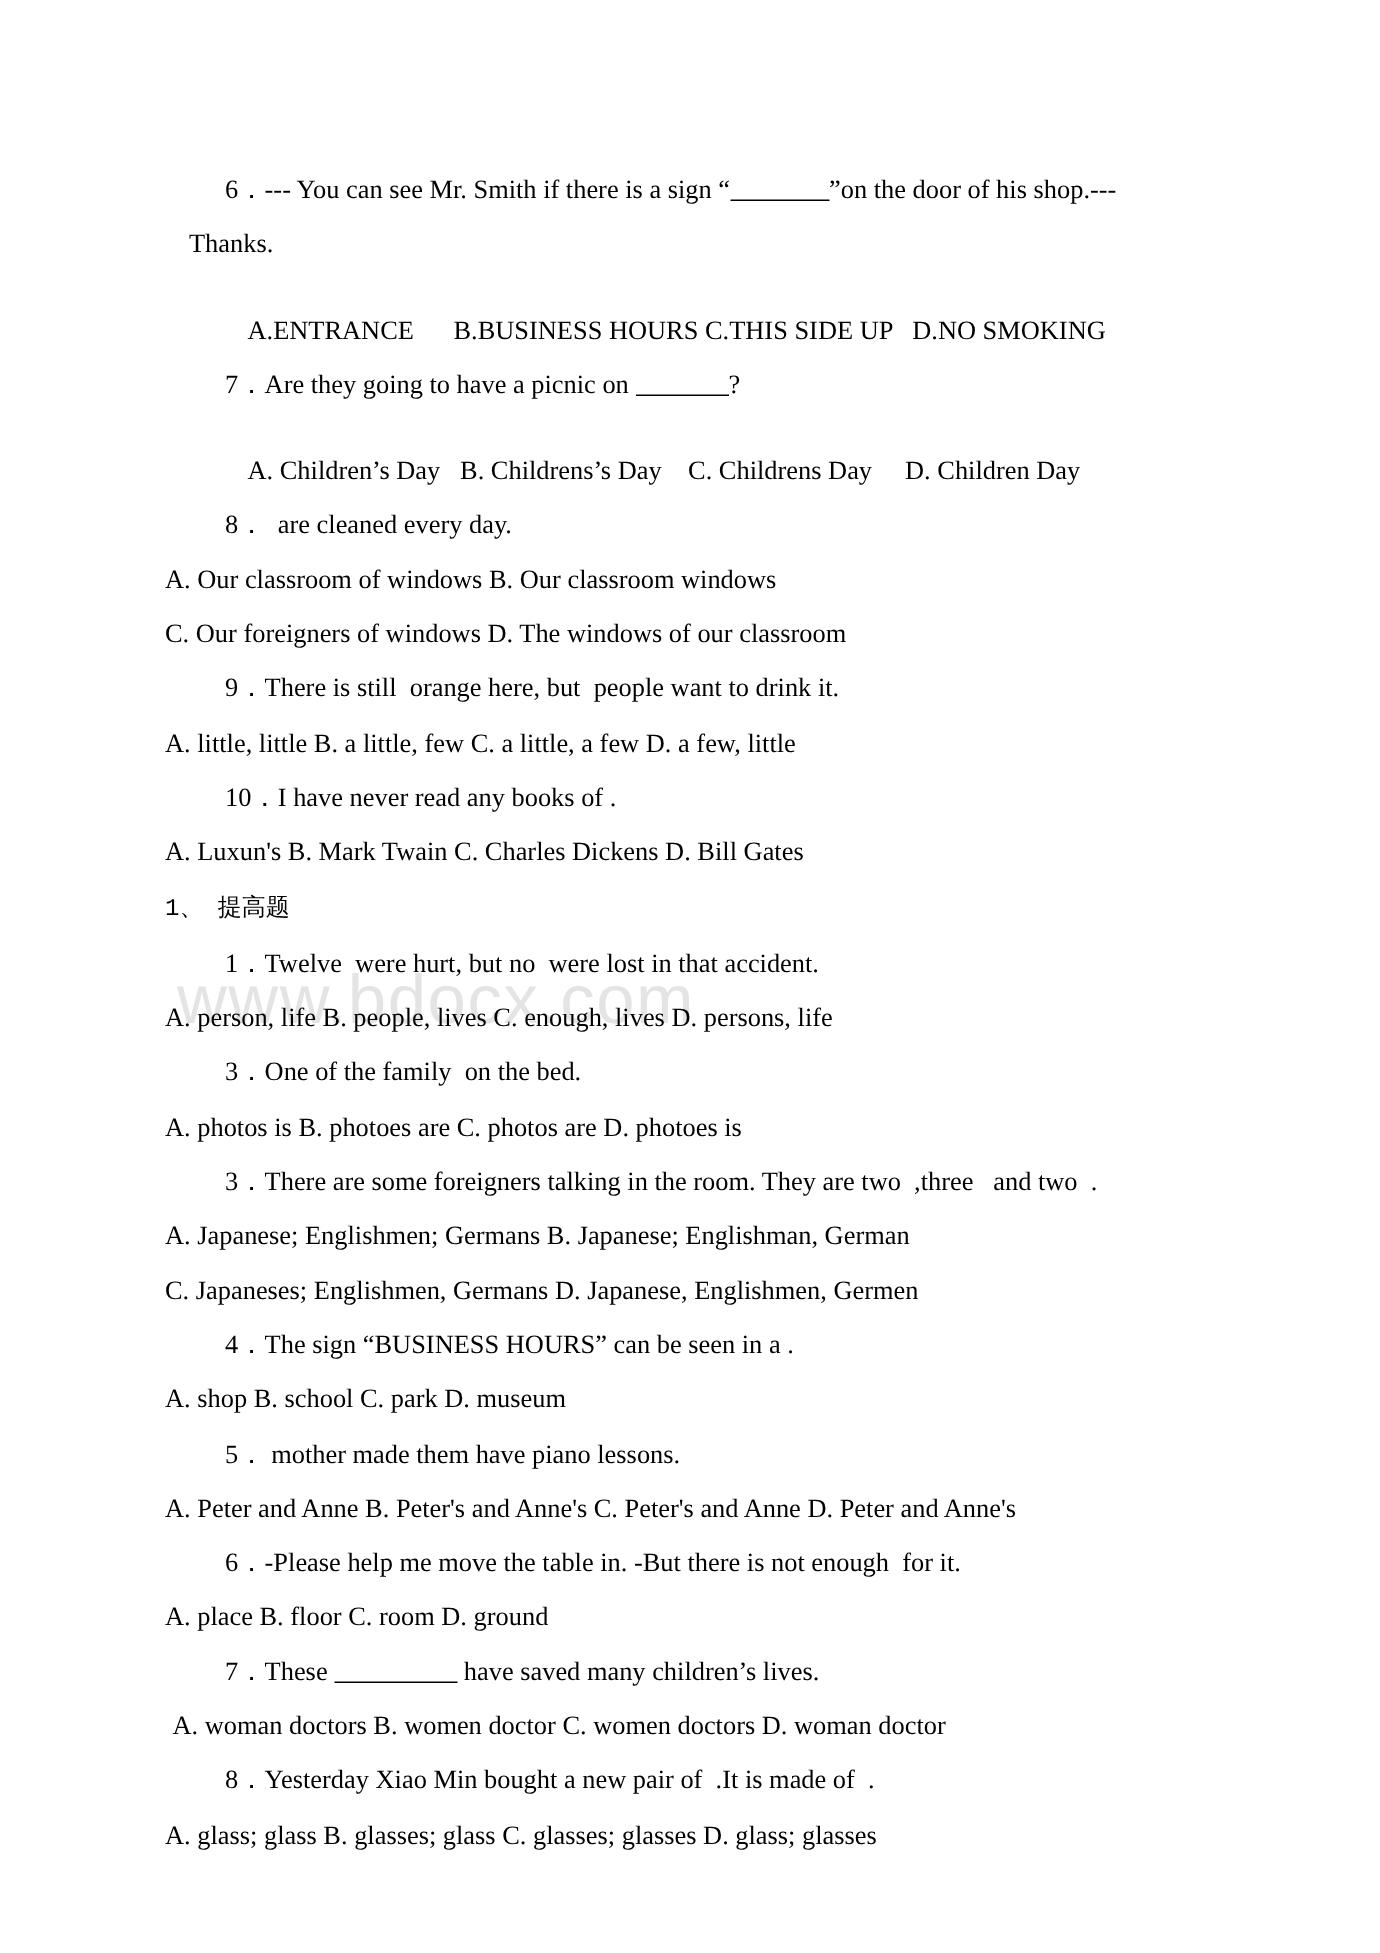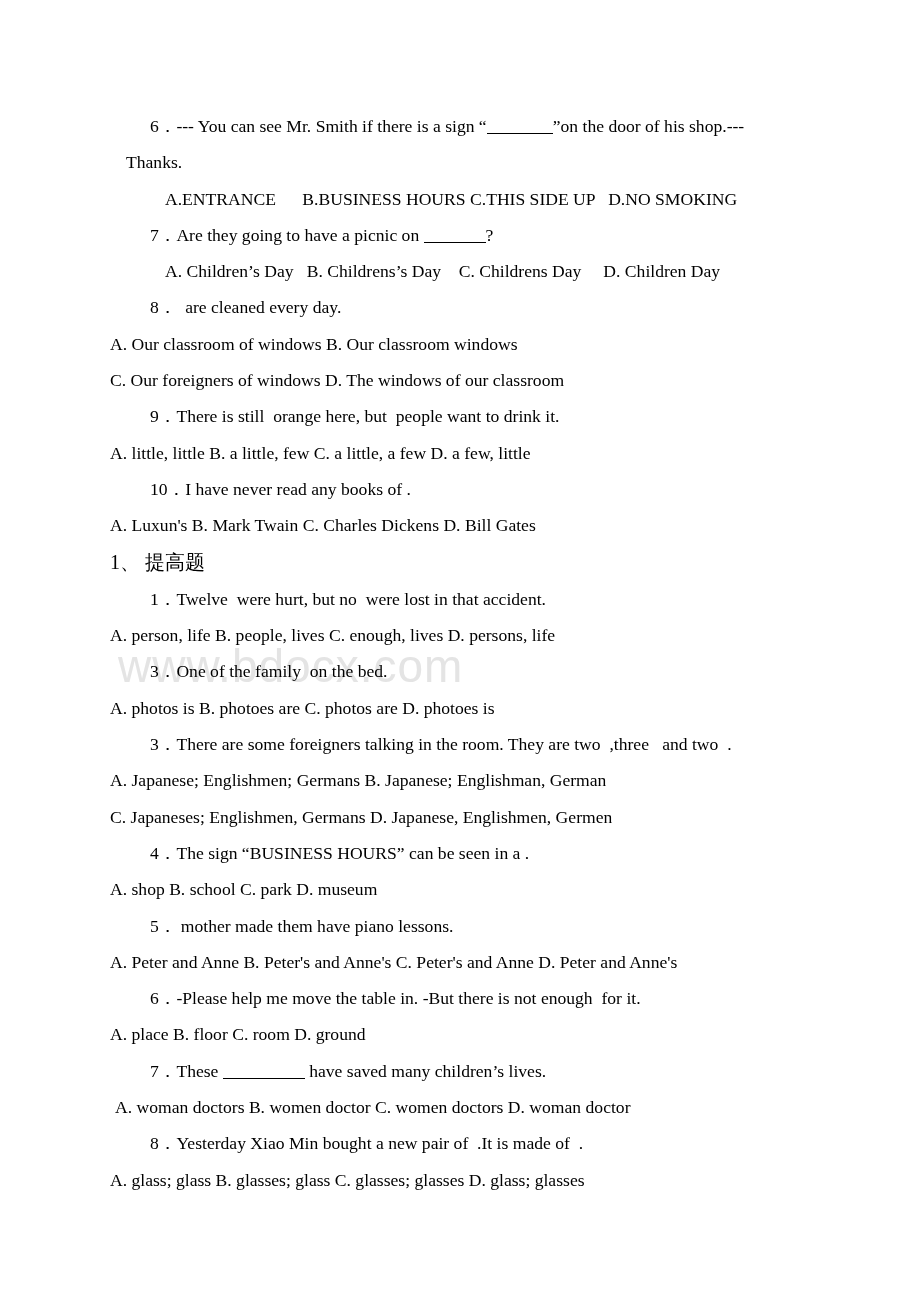--- a/index.html
+++ b/index.html
@@ -56,42 +56,43 @@
     word-spacing: 0px;
   }
 
   
   .q {
     text-indent: 40px;
   }
   
   .opt-indent {
     text-indent: 55px;
+    margin-top: 21px;
   }
   .opt-indent-sm {
     text-indent: 5px;
   }
   
   .opt {
     text-indent: 0px;
   }
   
   .cont {
     text-indent: 0px;
     margin-left: 16px;
   }
 
   .heading {
     text-indent: 0px;
     font-size: 17.6px;
     line-height: 36.3px;
   }
   .heading .cn {
-    font-family: Liberation Serif, serif;
-    font-size: 20px;
+    font-family: Liberation Mono, monospace;
+    font-size: 16px;
   }
 
   .blank {
     display: inline-block;
     border-bottom: 1.4px solid #000;
     height: 0.95em;
     vertical-align: -2px;
   }
   .blank-sm { width: 62px; }
   .blank-md { width: 66px; }

